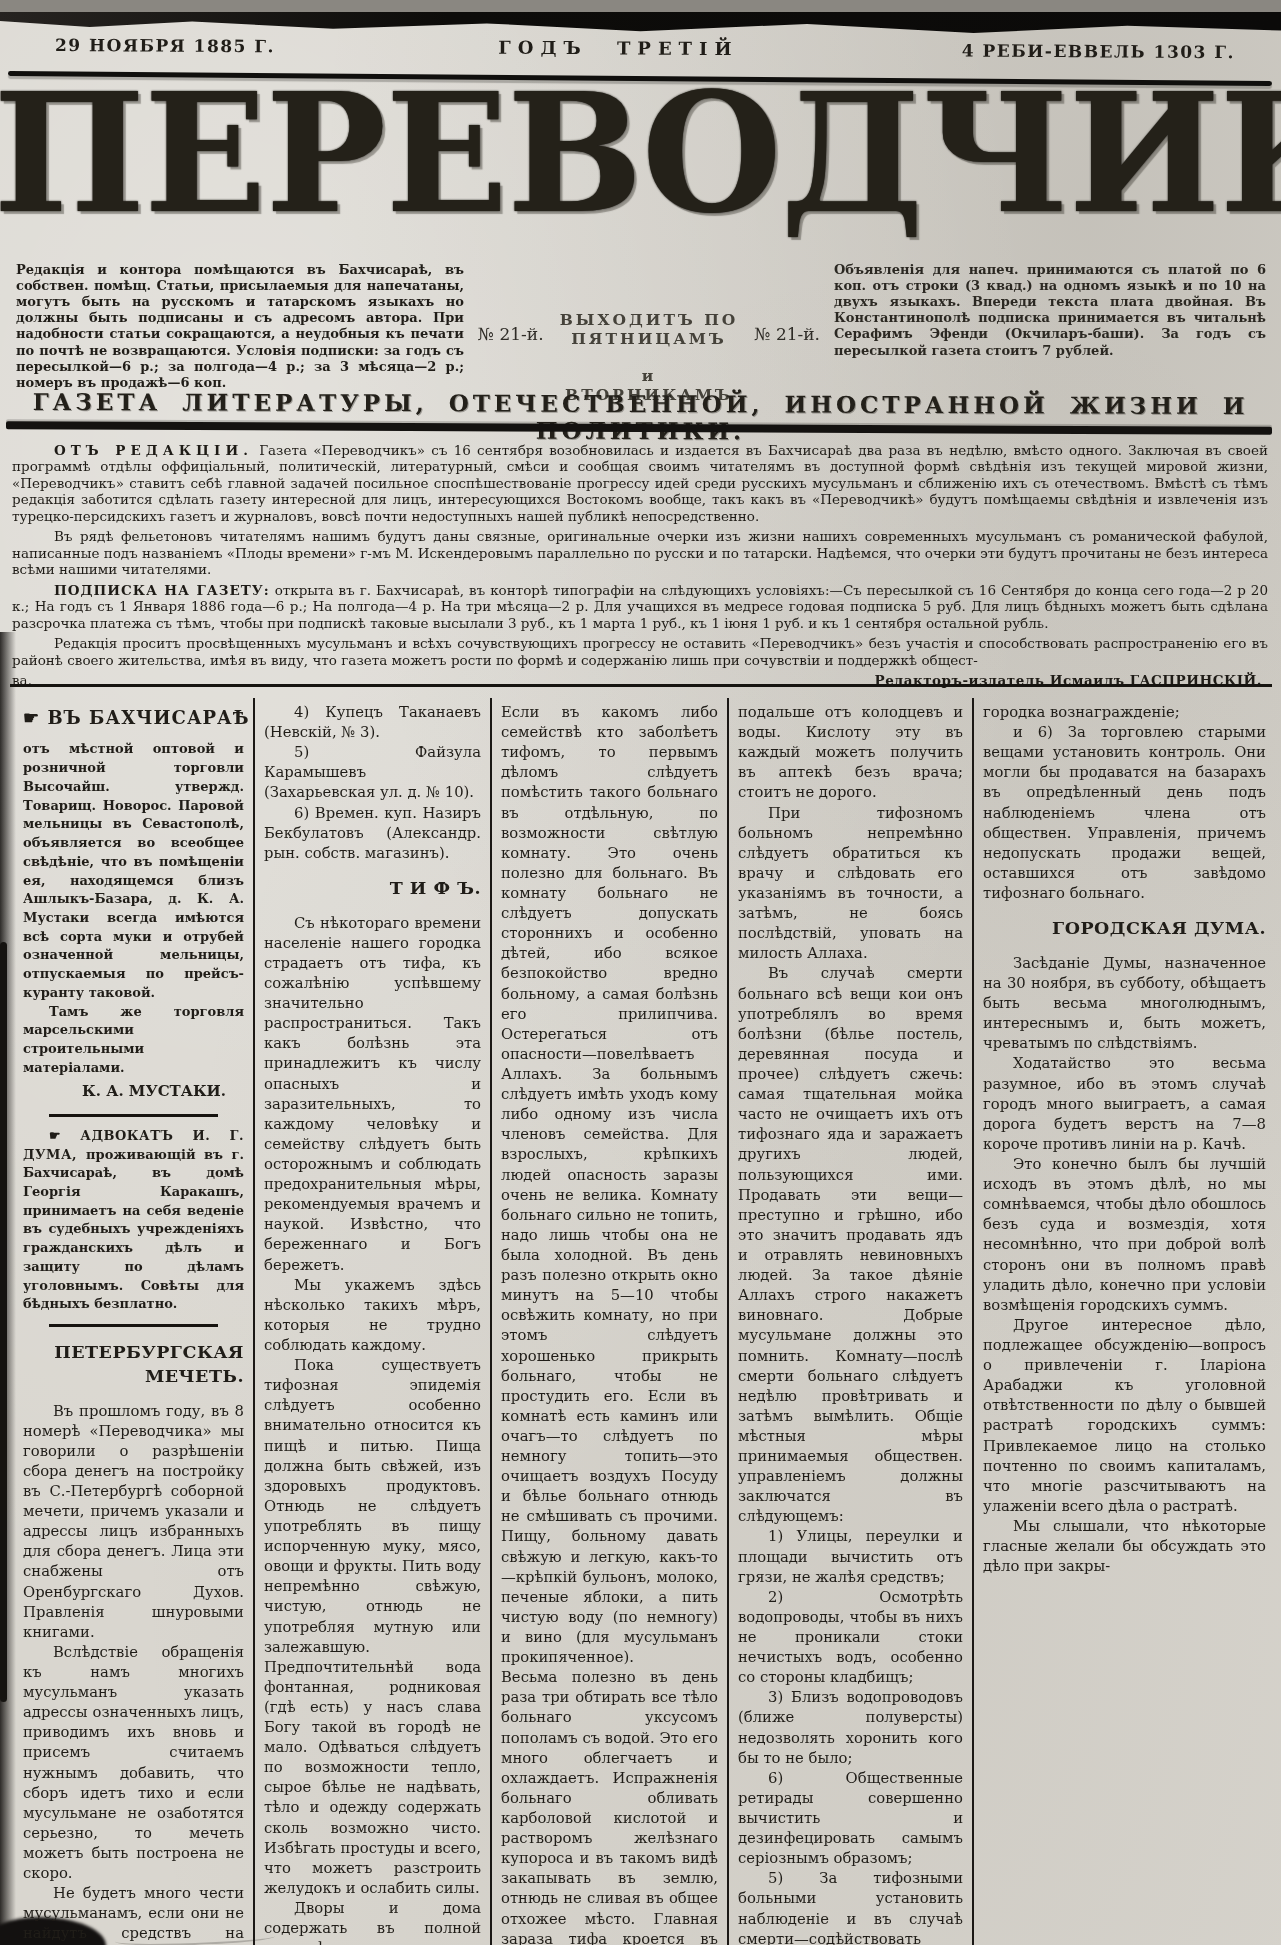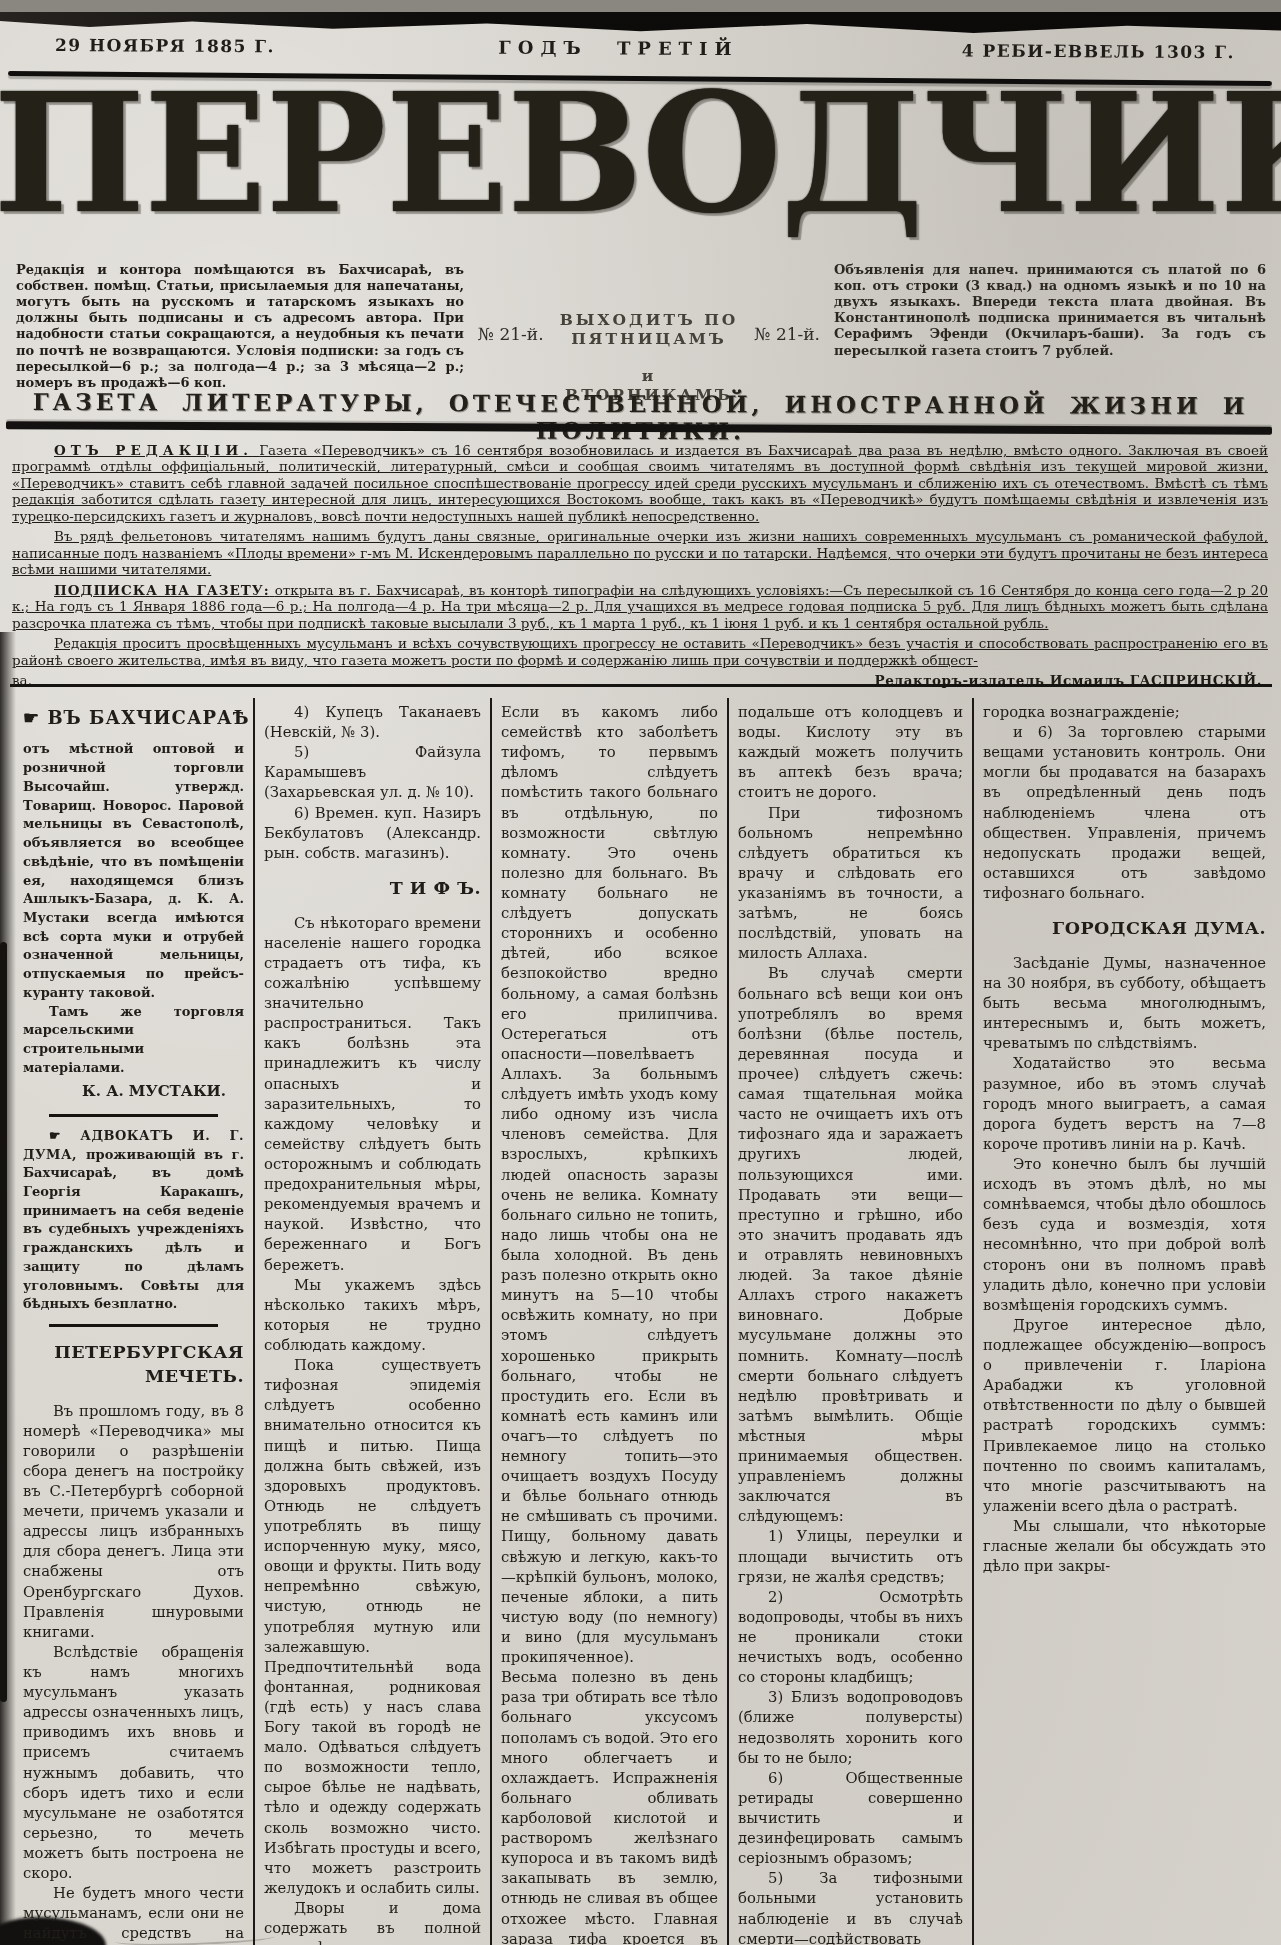--- a/index.html
+++ b/index.html
@@ -35,21 +35,21 @@
   .info-center{flex:1;display:flex;justify-content:space-between;align-items:flex-start;padding:0 14px;gap:12px;}
   .issue-no{font-size:17px;padding-top:62px;color:#2e2b26;}
   .schedule{flex:1;text-align:center;padding-top:48px;color:#45423a;font-size:15.5px;letter-spacing:3px;font-weight:bold;}
   .schedule-line2{margin-top:18px;letter-spacing:3px;}
 
   .banner{position:absolute;top:378px;left:0;width:1281px;text-align:center;font-weight:bold;font-size:23px;
     letter-spacing:4px;word-spacing:9px;color:#23201a;text-shadow:1px 1px 0 rgba(35,32,26,.35);transform:rotate(.2deg);}
   .banner-rule{position:absolute;top:412px;left:6px;width:1266px;height:8px;background:#141210;border-radius:2px;
     transform:rotate(.25deg);box-shadow:0 -2px 0 rgba(20,18,15,.2);}
 
-  .editorial{position:absolute;top:430px;left:12px;width:1256px;font-size:13.5px;line-height:1.22;text-align:justify;color:#1e1b16;text-decoration:underline;}
+  .editorial{position:absolute;top:430px;left:12px;width:1256px;font-size:13.5px;line-height:1.22;text-align:justify;color:#1e1b16;}
   .editorial p{margin:0 0 4px 0;text-indent:42px;}
   .runin{font-weight:bold;letter-spacing:5px;}
   .runin2{font-weight:bold;letter-spacing:1px;}
   .ed-tail{display:flex;justify-content:space-between;align-items:baseline;margin-top:1px;}
   .ed-sig{font-weight:bold;letter-spacing:.5px;padding-right:6px;}
   .editorial-rule{position:absolute;top:672px;left:10px;width:1262px;height:3px;background:#16140ف;background:#161410;}
 
   .body-columns{position:absolute;top:686px;left:14px;width:1261px;height:1259px;display:flex;overflow:hidden;}
   .col{box-sizing:border-box;padding:4px 9px 0 9px;text-align:justify;font-size:14.8px;line-height:1.36;overflow:hidden;}
   .col.bl{border-left:2px solid #1b1815;}

